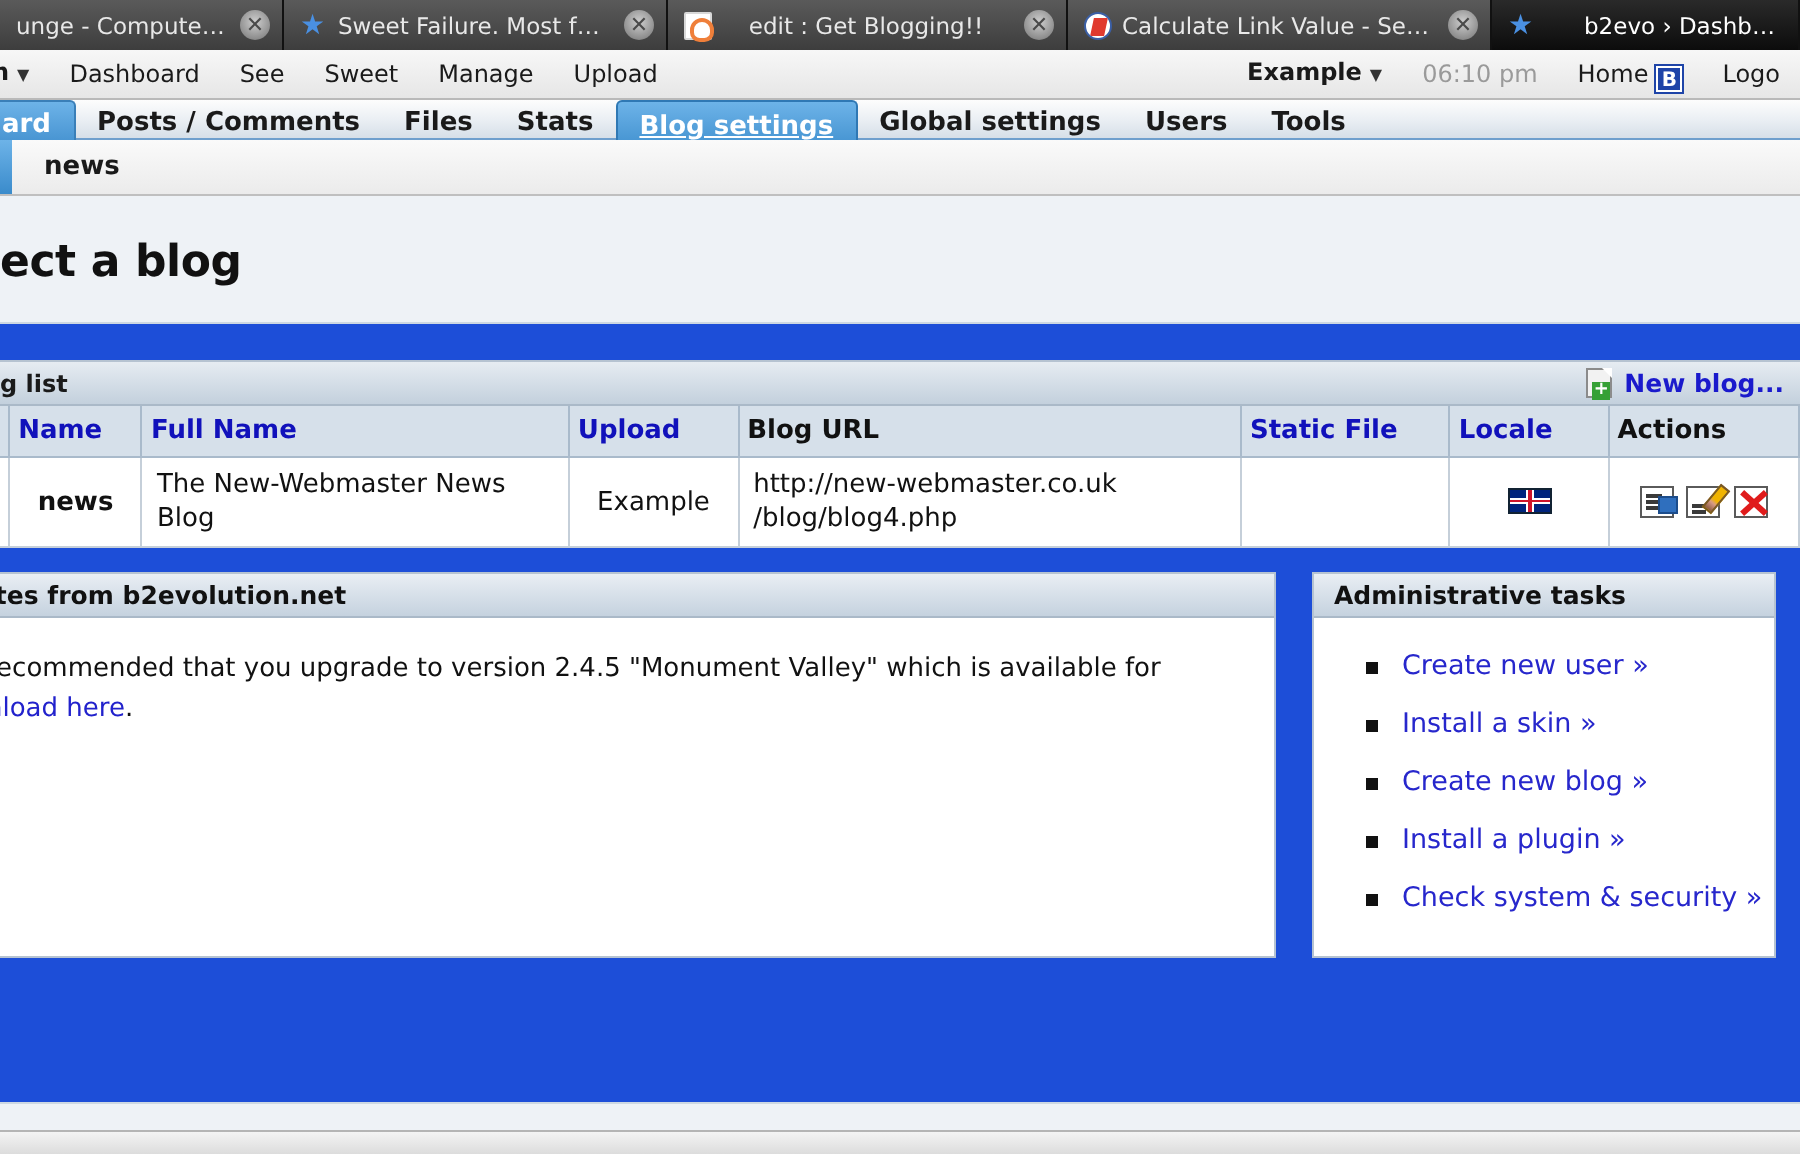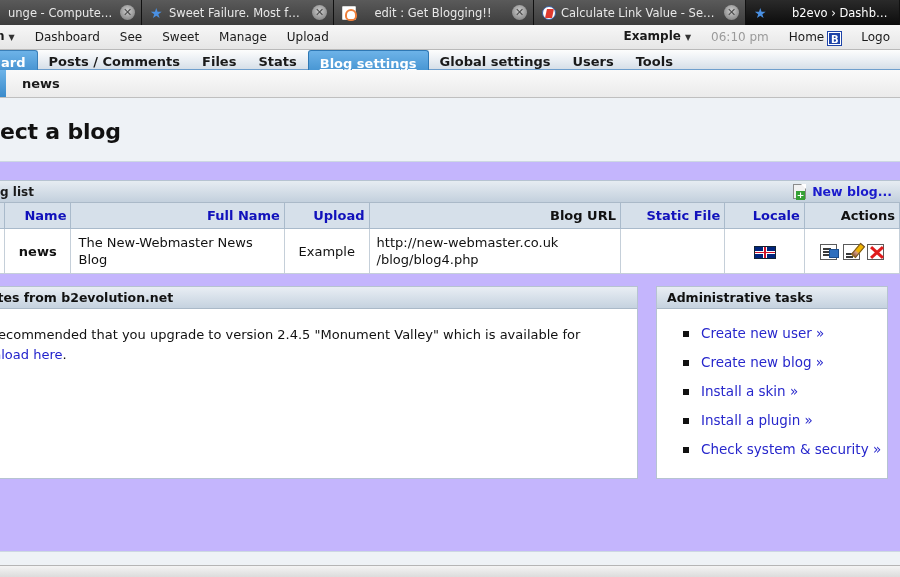--- a/index.html
+++ b/index.html
@@ -201,21 +201,21 @@
     font-weight: bold;
     color: #1a1a1a;
     padding: 0 12px;
     margin-left: 10px;
     line-height: 26px;
   }
 
   
   #content {
     padding: 0;
-    background: #c4b5fd;
+    background: #1d4ed8;
     position: relative;
     height: 460px;
   }
   #titlearea {
     background: #eef2f6;
     border-bottom: 1px solid #cdd8e2;
     height: 64px;
     padding: 22px 0 0 0;
     margin-left: -26px;
     padding-left: 26px;
@@ -289,21 +289,21 @@
     font-size: 12.5px;
   }
   table.bloglist th {
     background: #d6e0ea;
     border: 1px solid #a9bacb;
     border-top: none;
     color: #1111bb;
     font-weight: bold;
     font-size: 13px;
     padding: 5px 4px;
-    text-align: right;
+    text-align: left;
     line-height: 15px;
   }
   table.bloglist th.plain { color: #111111; }
   table.bloglist td {
     border: 1px solid #c5cfd9;
     padding: 5px 7px;
     vertical-align: middle;
     color: #111111;
     font-size: 13px;
     line-height: 17px;
@@ -632,22 +632,22 @@
             <span>recommended that you upgrade to version 2.4.5 "Monument Valley" which is available for</span><br>
             <a href="#">nload here</a><span>.</span>
           </div>
         </div>
 
         <div class="panel" id="panel-admin">
           <div class="panel-head">Administrative tasks</div>
           <div class="panel-body">
             <ul class="admintasks">
               <li><a href="#">Create new user »</a></li>
+              <li><a href="#">Install a skin »</a></li>
               <li><a href="#">Create new blog »</a></li>
-              <li><a href="#">Install a skin »</a></li>
               <li><a href="#">Install a plugin »</a></li>
               <li><a href="#">Check system &amp; security »</a></li>
             </ul>
           </div>
         </div>
 
       </div>
     </div>
   </div>
 

